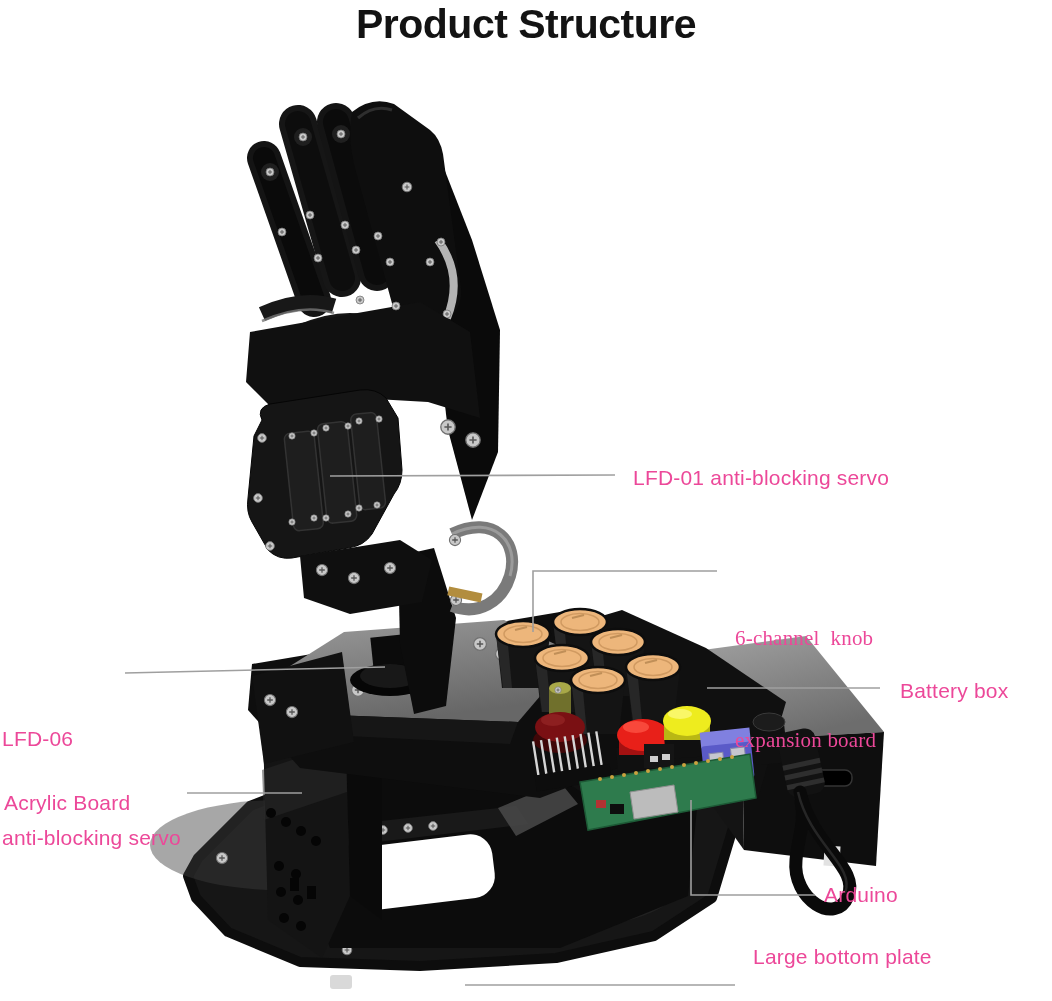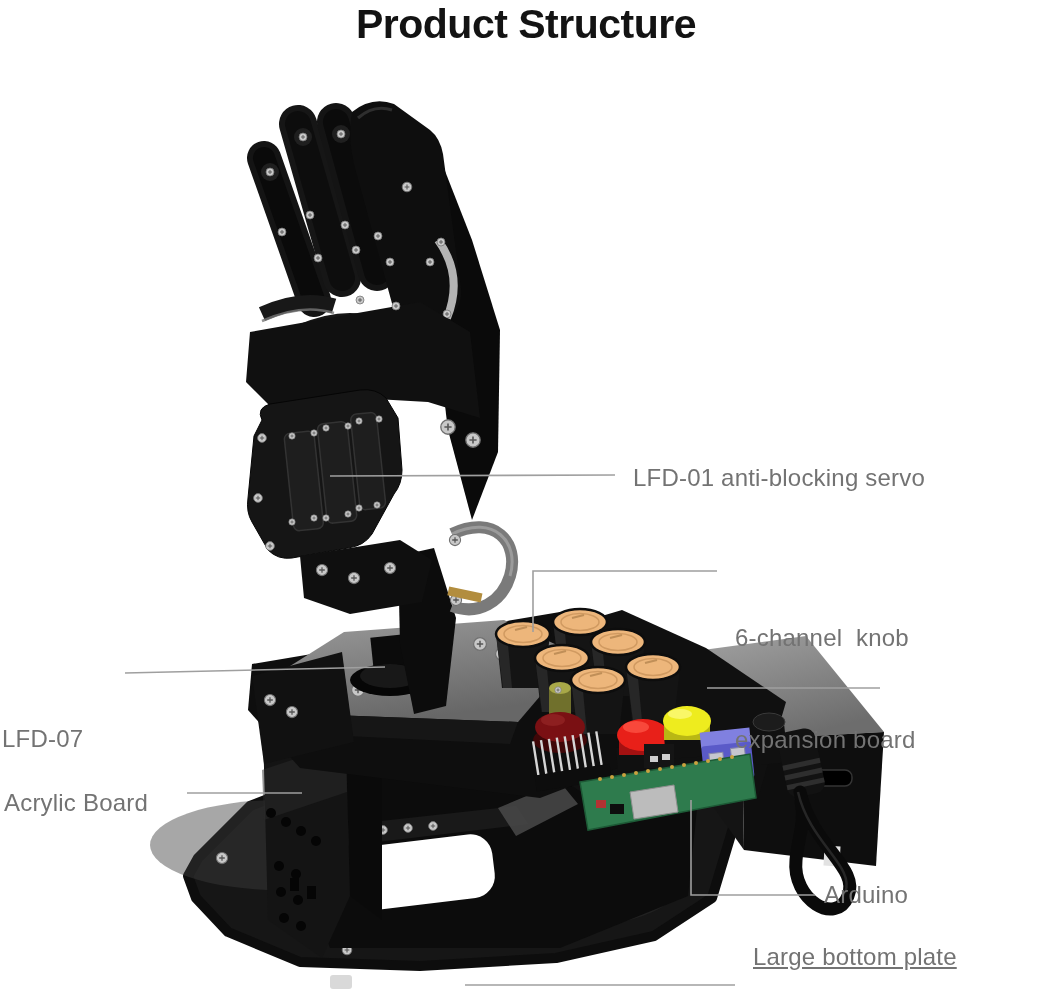--- a/index.html
+++ b/index.html
@@ -1,29 +1,29 @@
 <!DOCTYPE html>
 <html><head>
 <meta charset="utf-8">
 <style>
   html,body{margin:0;padding:0;background:#ffffff;}
   #canvas{position:relative;width:1052px;height:1001px;background:#fff;overflow:hidden;
           font-family:"Liberation Sans","DejaVu Sans",sans-serif;}
   #page-title{position:absolute;left:0;right:0;top:1px;text-align:center;
               font-size:41px;font-weight:700;color:#131313;letter-spacing:-.5px;}
-  .lbl{position:absolute;font-size:24px;color:#737373;line-height:33px;
+  .lbl{position:absolute;font-size:21px;color:#ec4899;line-height:33px;
        letter-spacing:.2px;white-space:pre;}
   .lbl span{display:block;}
   #lbl-lfd01{left:633px;top:461px;}
-  #lbl-expansion{left:735px;top:553px;line-height:34px;}
+  #lbl-expansion{left:735px;top:553px;line-height:34px;font-family:Liberation Serif, serif;}
   #lbl-battery{left:900px;top:674px;}
   #lbl-lfd06{left:2px;top:656px;}
   #lbl-acrylic{left:4px;top:770px;margin-top:16px;}
   #lbl-arduino{left:824px;top:878px;}
-  #lbl-bottomplate{left:753px;top:940px;text-decoration:underline;}
+  #lbl-bottomplate{left:753px;top:940px;}
   svg{position:absolute;left:0;top:0;}
 </style>
 </head>
 <body>
 
 <div id="canvas">
 
   <div id="page-title">Product Structure</div>
 
   <svg width="1052" height="1001" viewBox="0 0 1052 1001">
@@ -324,23 +324,25 @@
     </g>
   </svg>
 
   <div class="lbl" id="lbl-lfd01">LFD-01 anti-blocking servo</div>
 
   <div class="lbl" id="lbl-expansion">
     <span>6-channel  knob</span>
     <span>expansion board</span>
   </div>
 
+  <div class="lbl" id="lbl-battery">Battery box</div>
 
   <div class="lbl" id="lbl-lfd06">
-    <span>LFD-07</span>
+    <span>LFD-06</span>
+    <span>anti-blocking servo</span>
   </div>
 
   <div class="lbl" id="lbl-acrylic">Acrylic Board</div>
 
   <div class="lbl" id="lbl-arduino">Arduino</div>
 
   <div class="lbl" id="lbl-bottomplate">Large bottom plate</div>
 
 </div>
 

